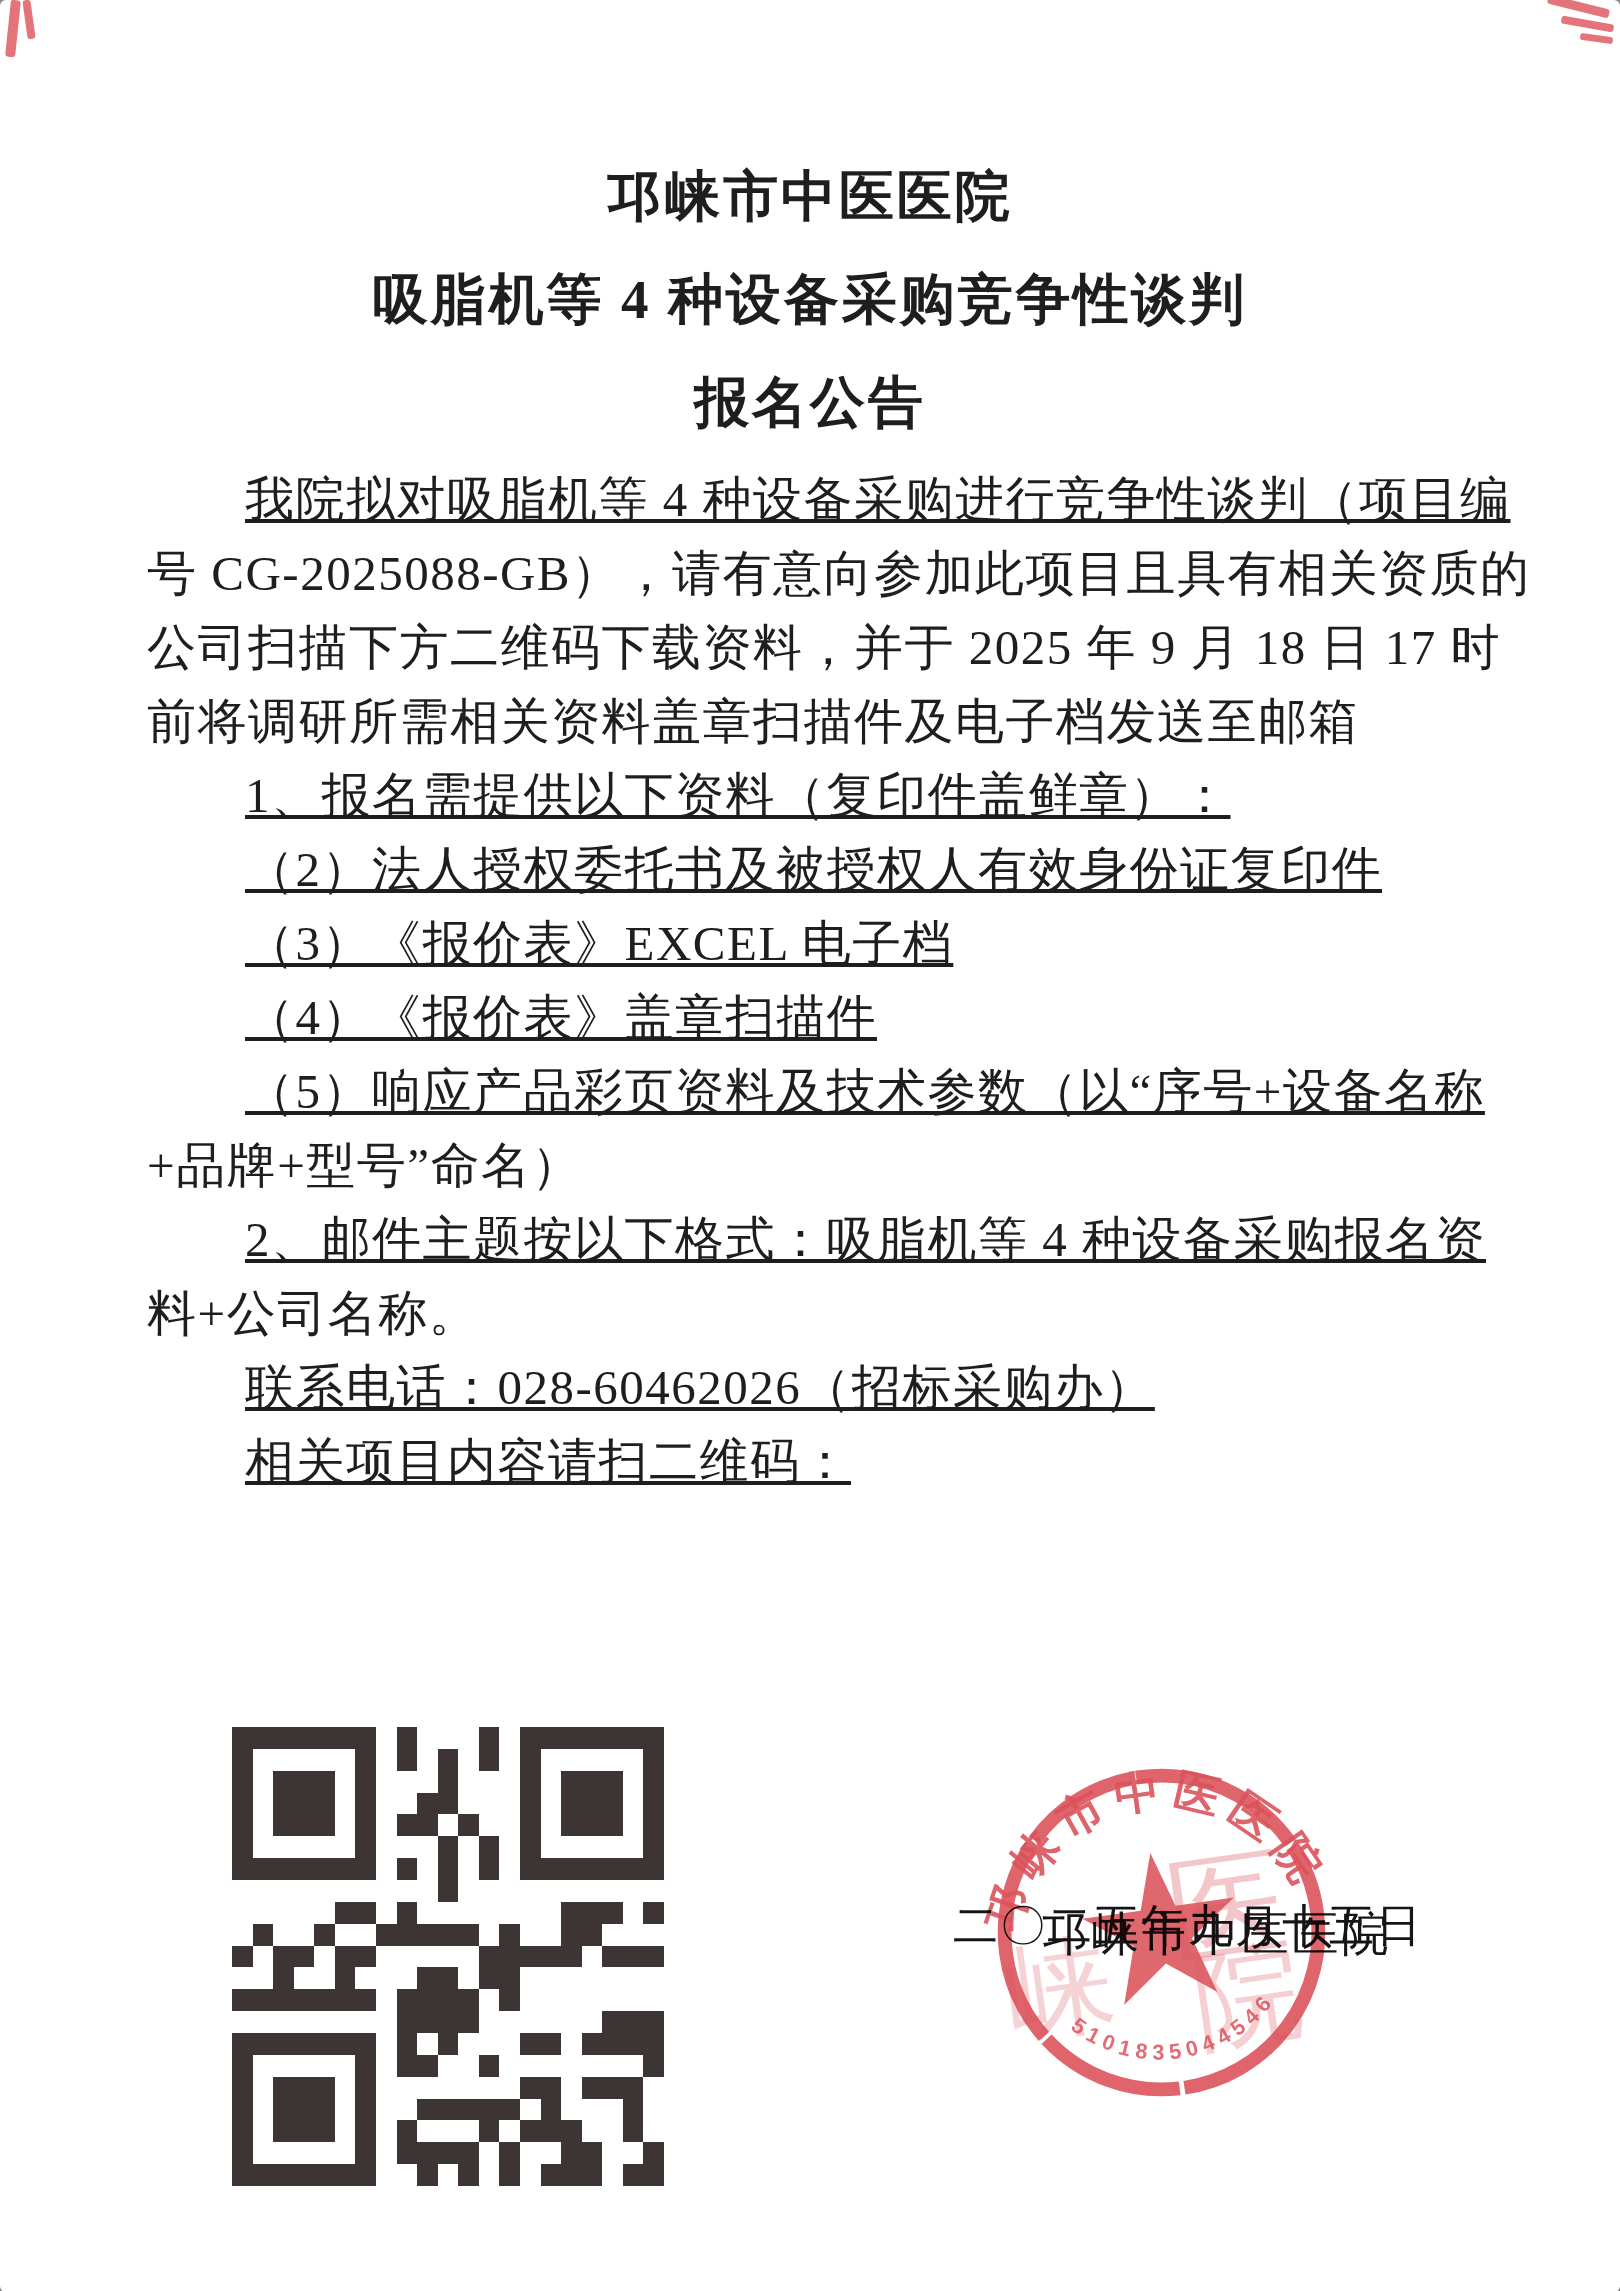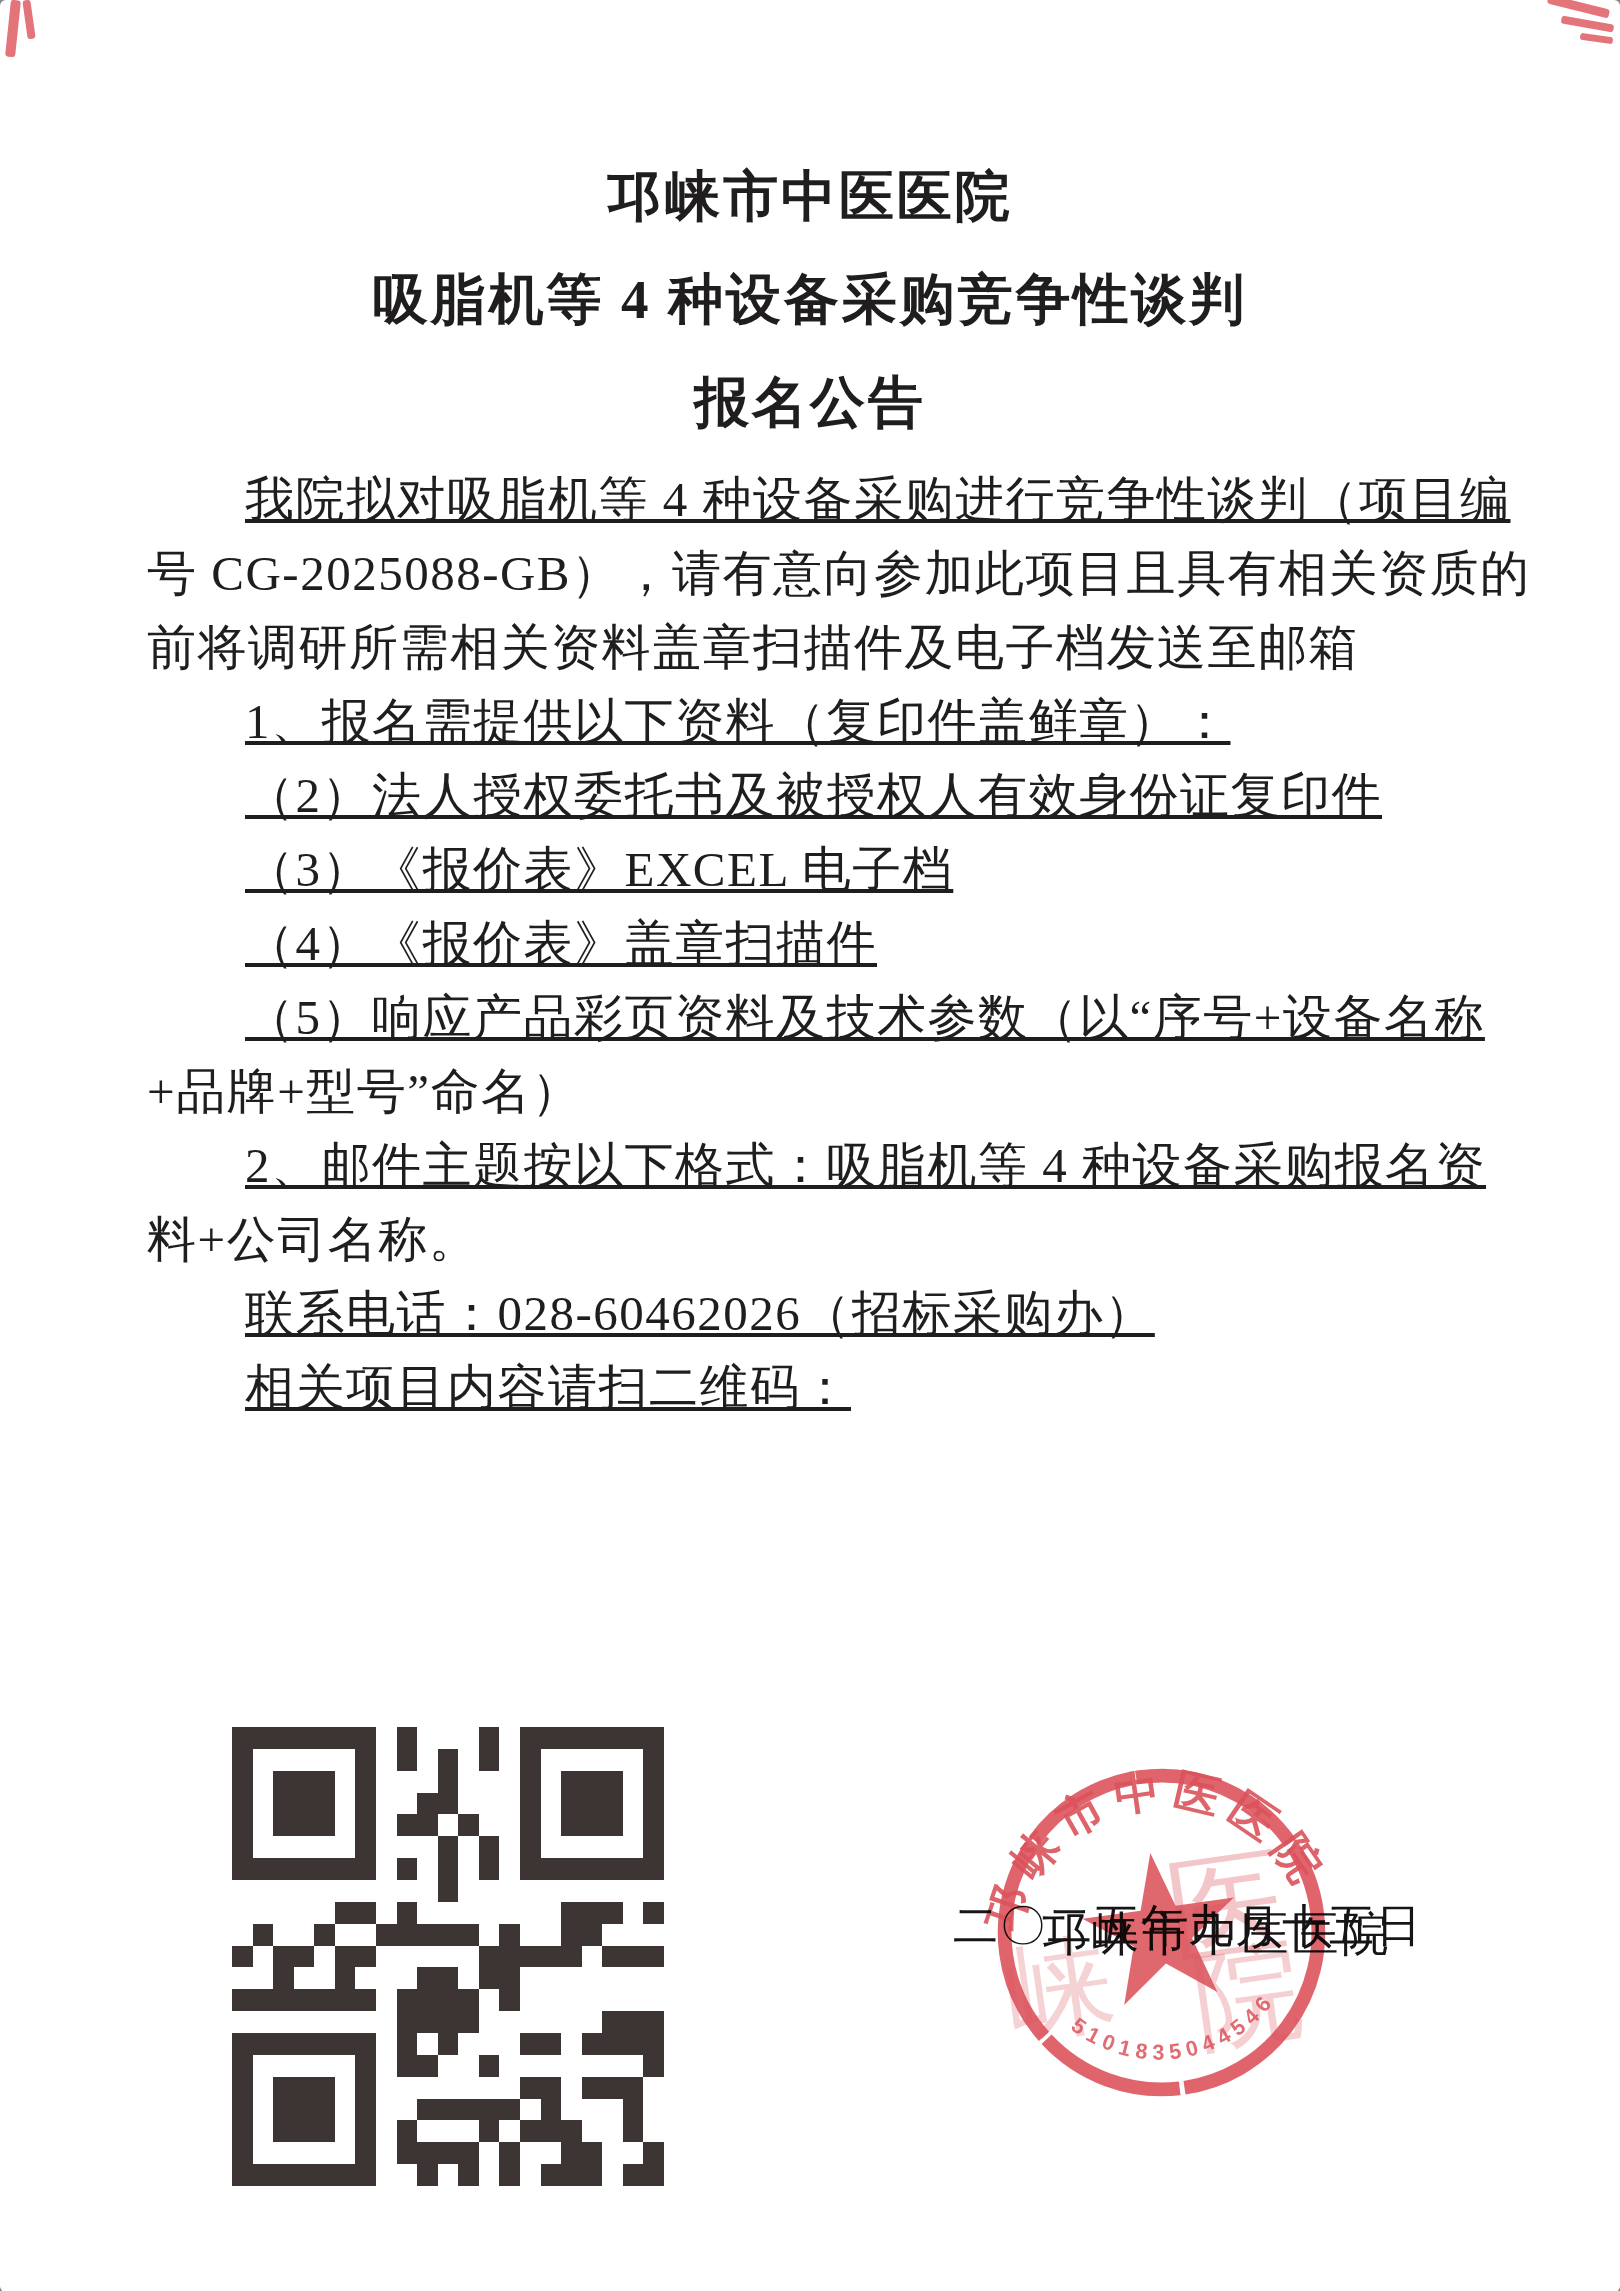--- a/index.html
+++ b/index.html
@@ -77,20 +77,21 @@
 
   <div class="title-block">
     <div class="title-line">邛崃市中医医院</div>
     <div class="title-line">吸脂机等 4 种设备采购竞争性谈判</div>
     <div class="title-line">报名公告</div>
   </div>
 
   <div class="body-block">
     <div class="bline ind-2">我院拟对吸脂机等 4 种设备采购进行竞争性谈判（项目编</div>
     <div class="bline">号 CG-2025088-GB），请有意向参加此项目且具有相关资质的</div>
+    <div class="bline">公司扫描下方二维码下载资料，并于 2025 年 9 月 18 日 17 时</div>
     <div class="bline">前将调研所需相关资料盖章扫描件及电子档发送至邮箱</div>
     <div class="bline ind-2">1、报名需提供以下资料（复印件盖鲜章）：</div>
     <div class="bline ind-2">（2）法人授权委托书及被授权人有效身份证复印件</div>
     <div class="bline ind-2">（3）《报价表》EXCEL 电子档</div>
     <div class="bline ind-2">（4）《报价表》盖章扫描件</div>
     <div class="bline ind-2">（5）响应产品彩页资料及技术参数（以“序号+设备名称</div>
     <div class="bline">+品牌+型号”命名）</div>
     <div class="bline ind-2">2、邮件主题按以下格式：吸脂机等 4 种设备采购报名资</div>
     <div class="bline">料+公司名称。</div>
     <div class="bline ind-2">联系电话：028-60462026（招标采购办）</div>

